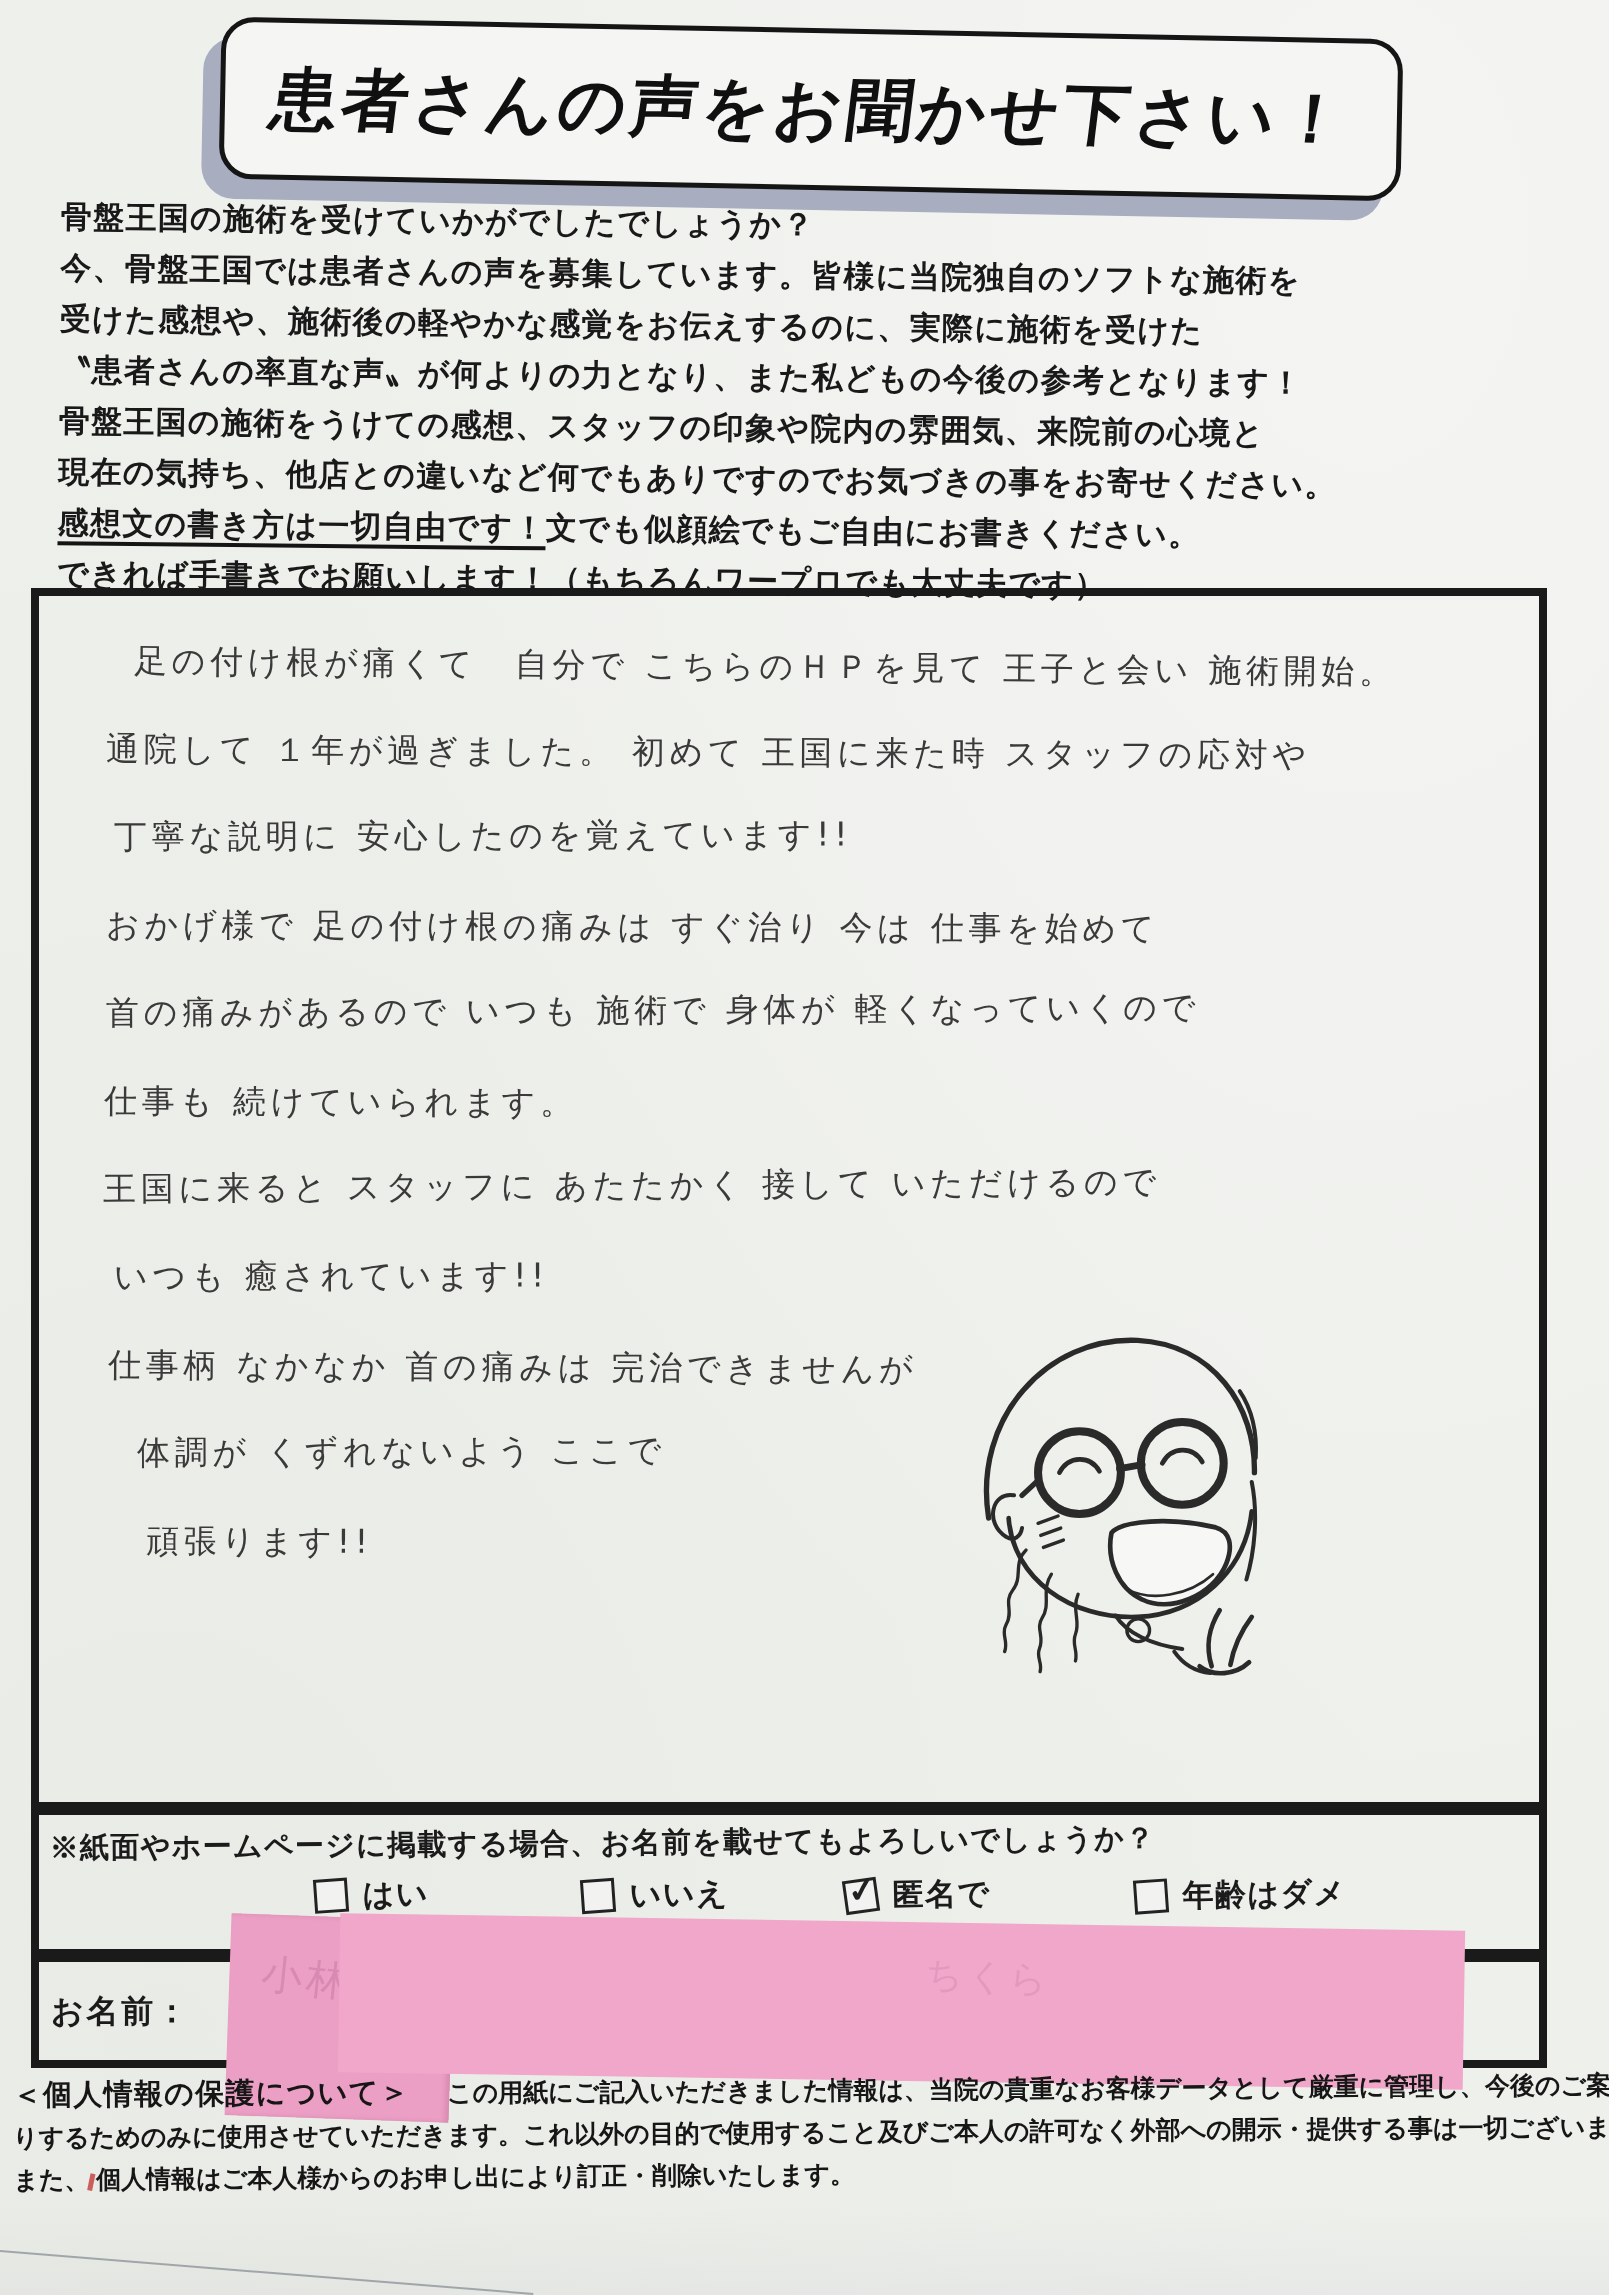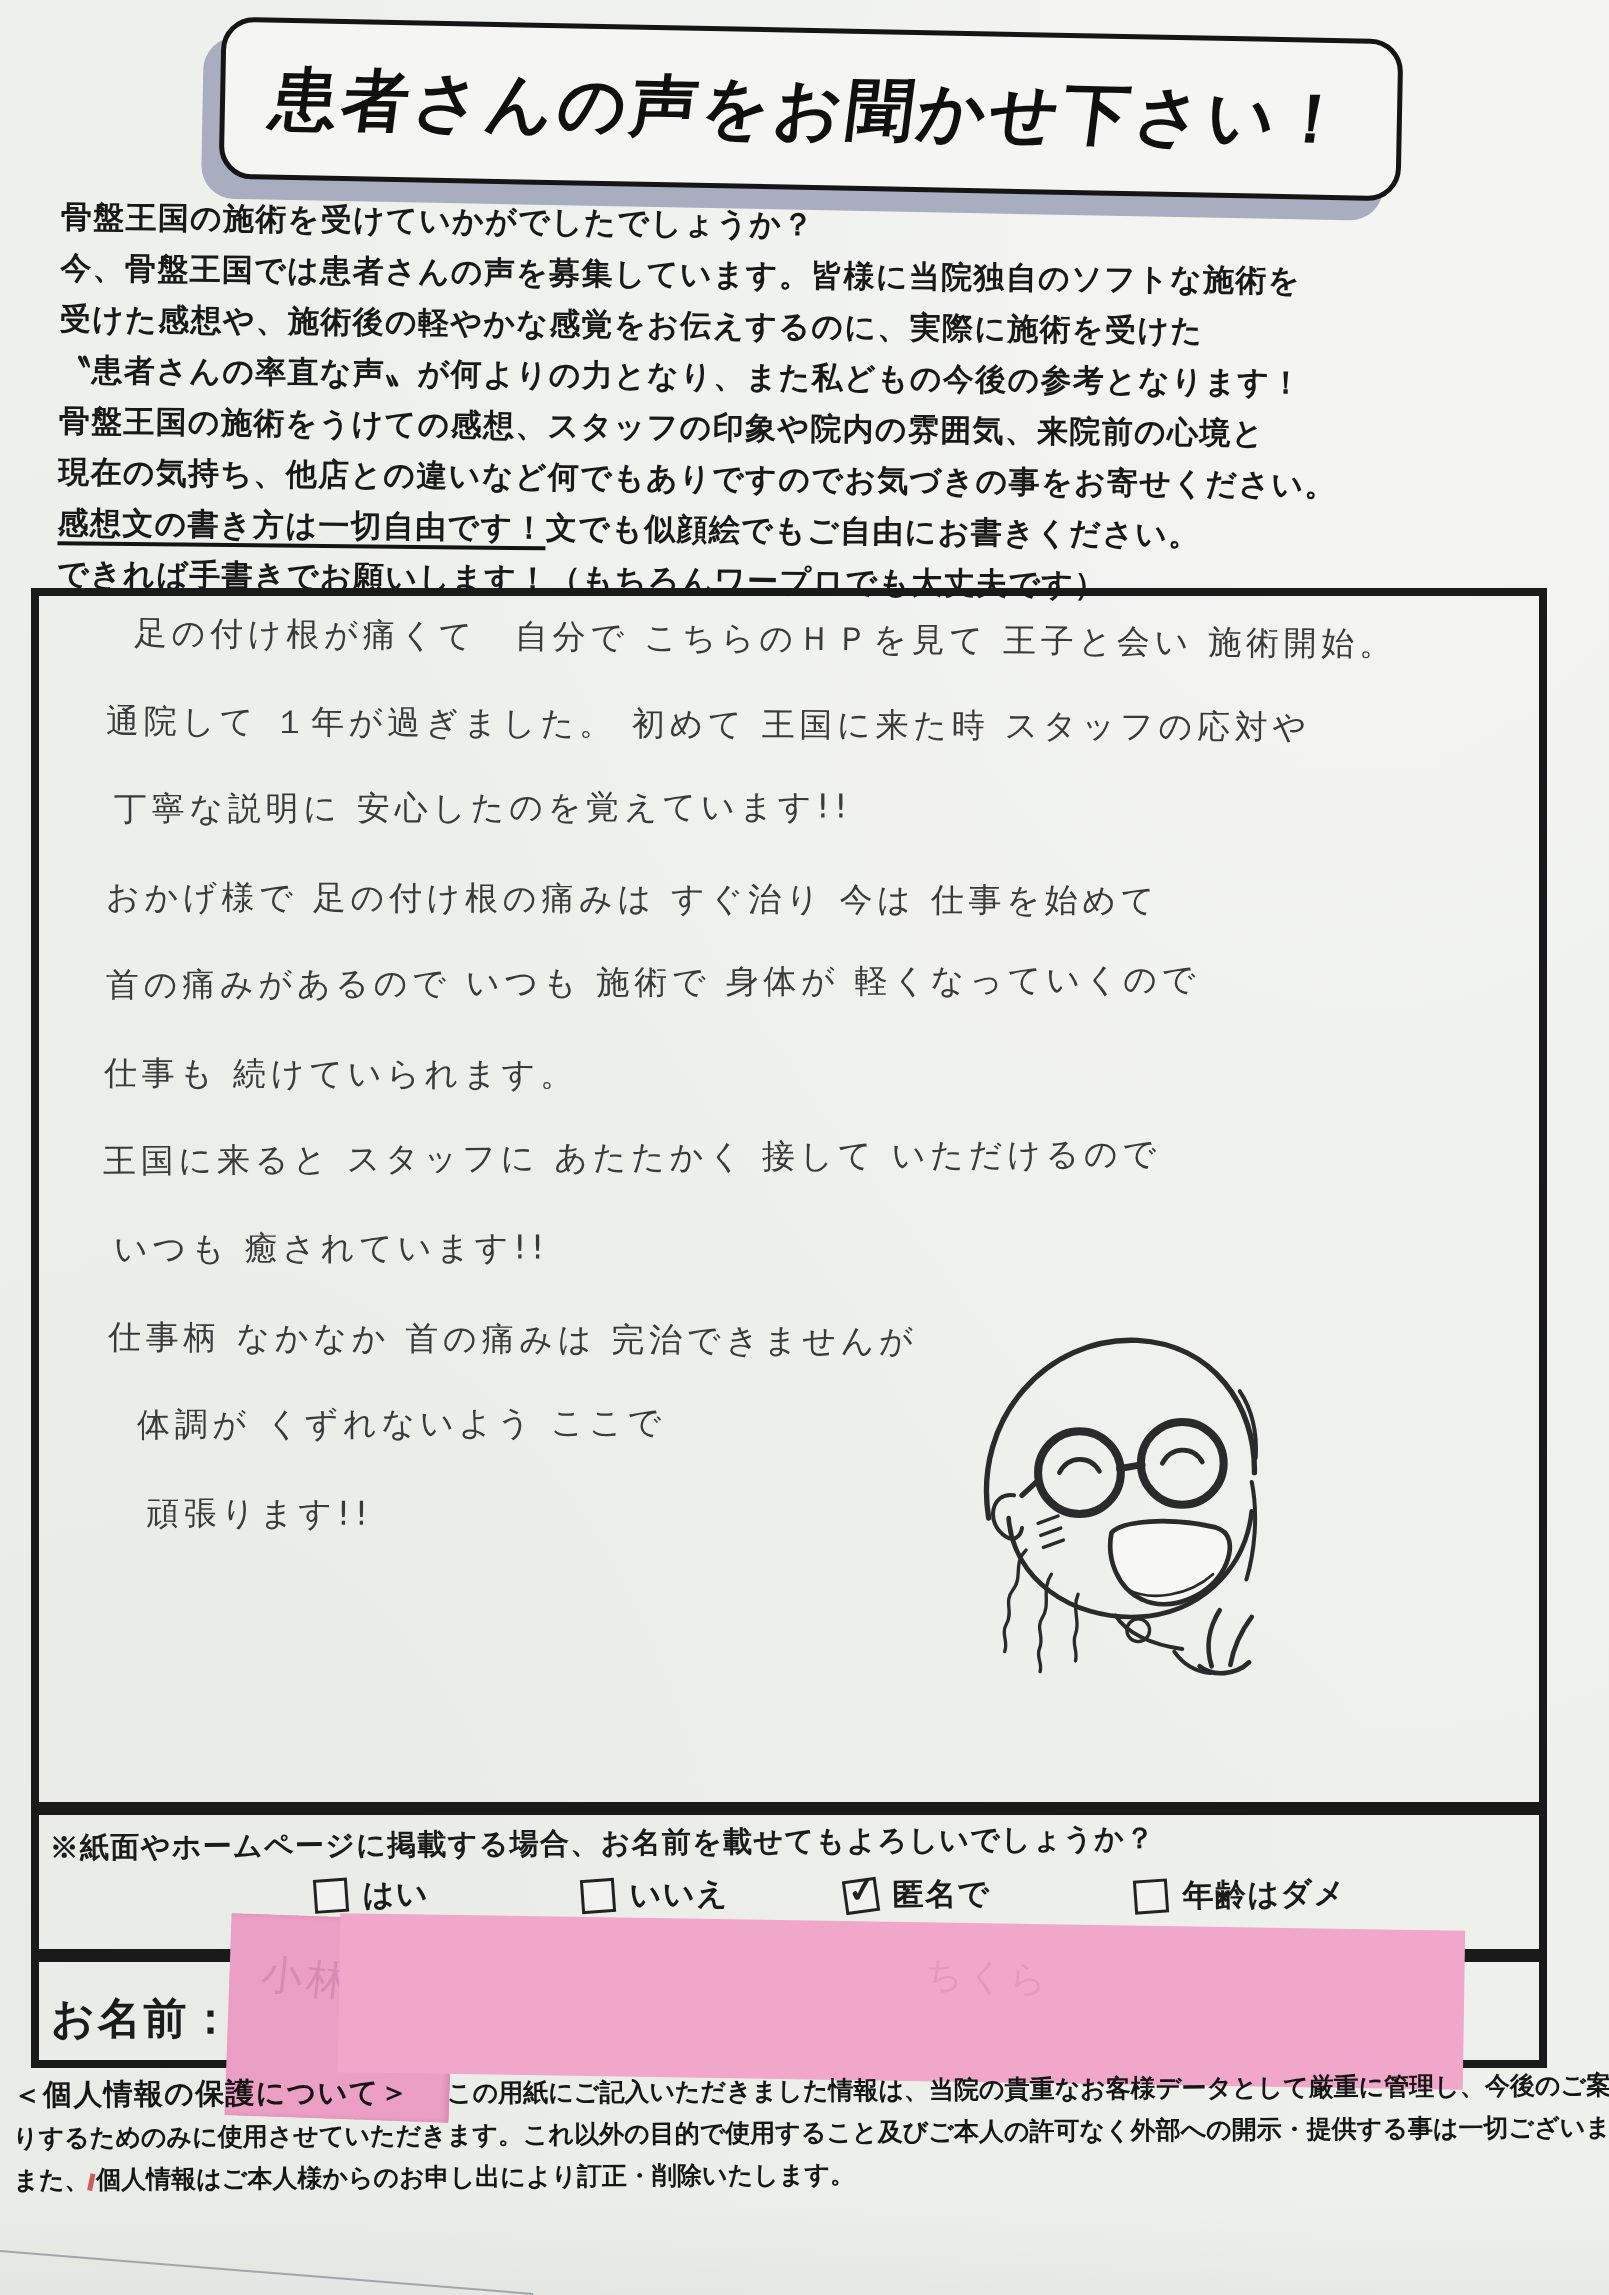--- a/index.html
+++ b/index.html
@@ -20,21 +20,21 @@
   
   .intro{position:absolute;left:59px;top:199px;width:1489px;transform:rotate(0.6deg);
          font-size:31px;font-weight:700;line-height:51px;letter-spacing:1.3px;color:#191919;}
   .intro div{white-space:nowrap;}
   .intro .u{border-bottom:4px solid #141414;padding-bottom:0.7px;}
 
   
   .bigbox{position:absolute;left:31px;top:588px;width:1500px;height:1464px;
           border:8px solid #1a1a1a;background:transparent;}
   .comment-area{position:relative;height:1206px;}
-  .hw{position:relative;padding-top:20px;}
+  .hw{position:relative;padding-top:48px;}
   .hw-line{white-space:nowrap;font-size:33px;letter-spacing:4.7px;color:#3a3a3a;line-height:1;
            margin-bottom:55px;transform-origin:left center;}
   .hw-line:nth-child(1){margin-left:95px;transform:rotate(0.5deg);}
   .hw-line:nth-child(2){margin-left:67px;transform:rotate(0.3deg);}
   .hw-line:nth-child(3){margin-left:75px;transform:rotate(-0.2deg);}
   .hw-line:nth-child(4){margin-left:67px;transform:rotate(0.2deg);}
   .hw-line:nth-child(5){margin-left:67px;transform:rotate(-0.3deg);}
   .hw-line:nth-child(6){margin-left:65px;transform:rotate(0.2deg);}
   .hw-line:nth-child(7){margin-left:64px;transform:rotate(-0.4deg);}
   .hw-line:nth-child(8){margin-left:75px;transform:rotate(-0.2deg);}
@@ -54,21 +54,21 @@
   .opt:nth-child(3){left:805px;}
   .opt:nth-child(4){left:1095px;}
   .cbox{width:28px;height:28px;border:3.3px solid #222;background:#f2f3f0;position:relative;
         transform:rotate(-3deg);flex:none;}
   .opt:nth-child(3) .cbox{transform:rotate(-7deg);}
   .cbox .mark{position:absolute;left:1.3px;top:-9.4px;font-size:35px;font-weight:700;color:#222;line-height:1;}
   .opt .lbl{font-size:31px;font-weight:700;letter-spacing:1.3px;white-space:nowrap;}
 
   
   .name-band{position:relative;height:111px;border-top:13.4px solid #1a1a1a;}
-  .name-label{position:absolute;left:12px;top:28px;font-size:43px;font-weight:700;letter-spacing:2.7px;}
+  .name-label{position:absolute;left:12px;top:28px;font-size:32px;font-weight:700;letter-spacing:2.7px;}
   .job-label{position:absolute;left:999px;top:33px;font-size:32px;font-weight:700;letter-spacing:2.7px;}
   .job-value{position:absolute;left:1146px;top:29px;font-size:33px;letter-spacing:5.3px;color:#383838;
              transform:rotate(-1.5deg);white-space:nowrap;}
 
   
   .sticker{position:absolute;z-index:5;}
   .sticker-a{left:228px;top:1917px;width:224px;height:202px;background:#ec9fc4;
              transform:rotate(2deg);box-shadow:inset -4px 0 5.3px rgba(160,80,120,.25);}
   .sticker-b{left:339px;top:1922px;width:1125px;height:159px;background:#f0a7c9;
              transform:rotate(0.9deg);}

